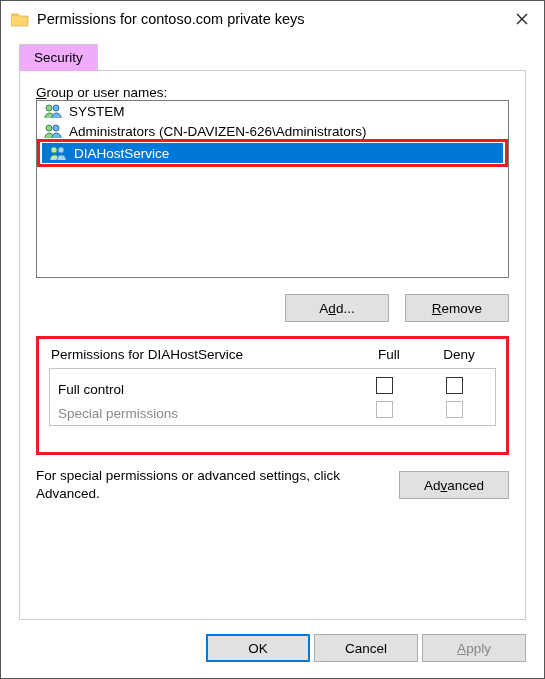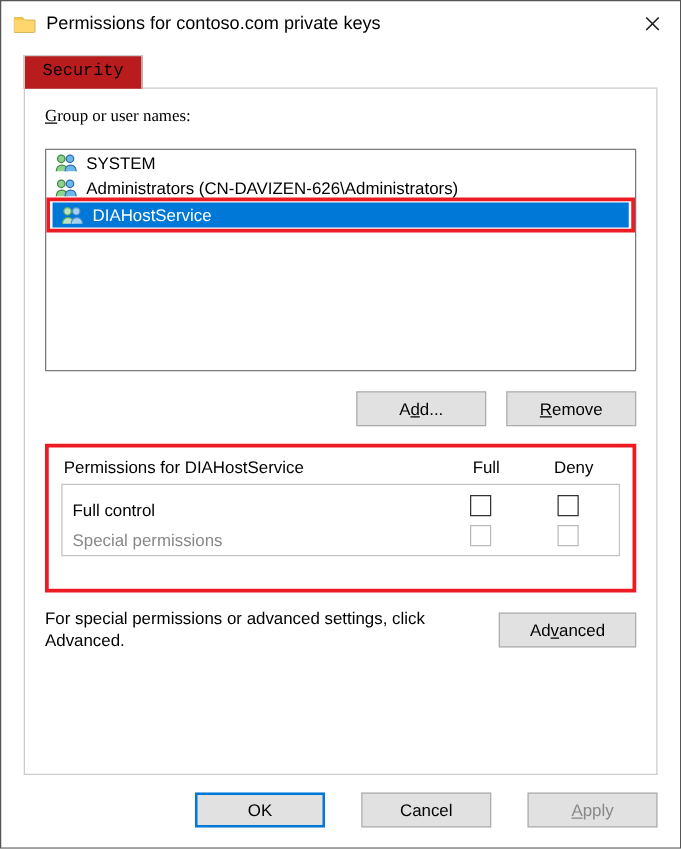--- a/index.html
+++ b/index.html
@@ -54,39 +54,38 @@
 
   .tabstrip {
     display: flex;
     border-bottom: 1px solid #ccc;
     position: relative;
     z-index: 1;
   }
   .tab {
     border: 1px solid #ccc;
     border-bottom: none;
-    background: #b91c1c;
+    background: #f0abfc;
     padding: 5px 14px 6px 14px;
     font-size: 13.5px;
     position: relative;
     top: 1px;
     border-radius: 0;
-    font-family: Liberation Mono, monospace;
   }
 
   .tab-body {
     border: 1px solid #ccc;
     border-top: none;
     padding: 14px 16px 12px 16px;
     flex: 1;
     display: flex;
     flex-direction: column;
   }
 
-  .label { margin-bottom: 18px; font-size:13.5px;font-family:Liberation Serif, serif;}
+  .label { margin-bottom: 0; font-size:13.5px;}
   .label .u { text-decoration: underline; }
 
   .listbox {
     border: 1px solid #7a7a7a;
     height: 178px;
     background: #fff;
     overflow: hidden;
   }
   .listbox .row {
     display: flex;
@@ -175,21 +174,21 @@
     display: flex;
     align-items: center;
     margin-top: 12px;
     gap: 10px;
   }
   .adv-row .txt { flex: 1; font-size: 13.5px; line-height: 1.35; }
 
   .dlg-buttons {
     display: flex;
     justify-content: flex-end;
-    gap: 29px;
+    gap: 4px;
     padding: 14px 18px 16px 0;
   }
   .dlg-buttons .winbtn.default {
     border: 2px solid #0078d7;
     background: #e1e1e1;
   }
 </style>
 </head>
 <body>
 

